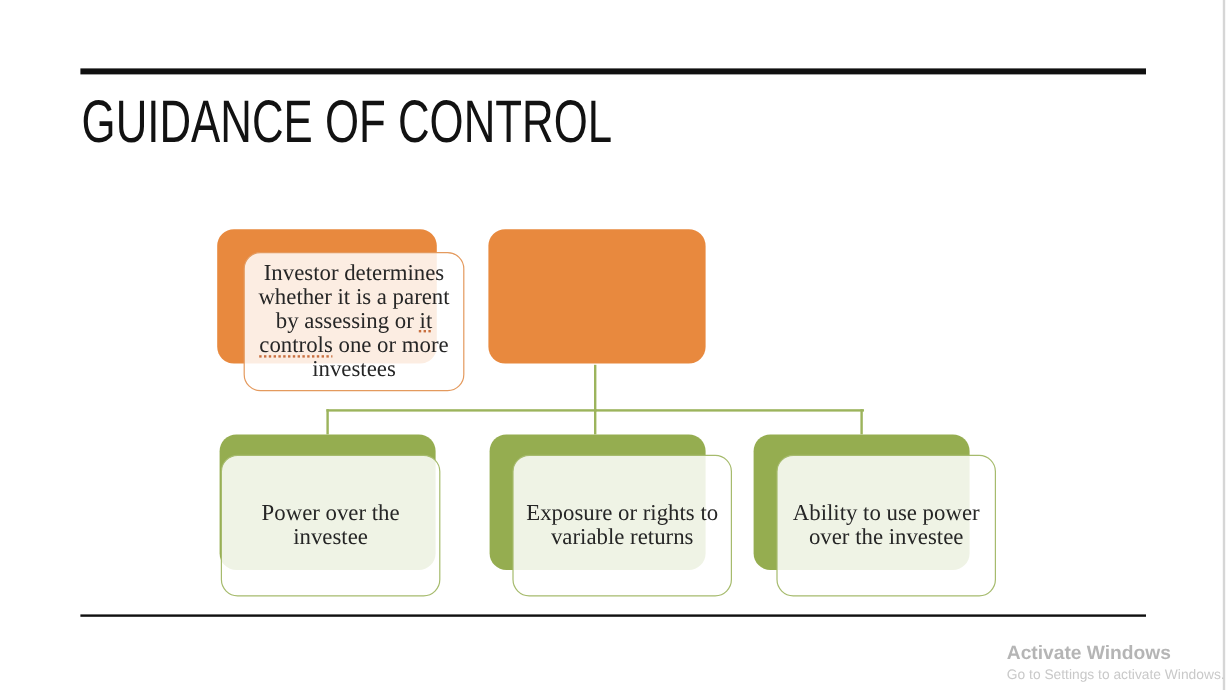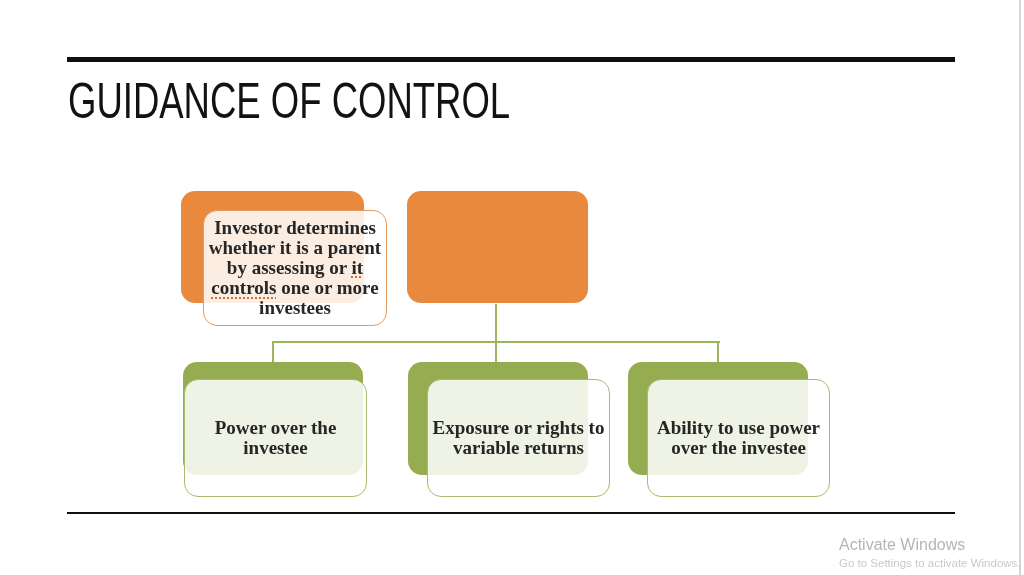--- a/index.html
+++ b/index.html
@@ -16,38 +16,38 @@
     transform:scaleX(0.73);transform-origin:left top;white-space:nowrap;
     font-family:"Liberation Sans",sans-serif;letter-spacing:0;
   }
   .back{position:absolute;border-radius:14px;z-index:1;}
   .back.orange{background:var(--accent-orange,#e8893e);}
   .back.green{background:var(--accent-green,#95ad50);}
   .conn{position:absolute;z-index:2;background:var(--connector,#9cb45c);}
   .front{
     position:absolute;border-radius:14px;z-index:3;
     background:rgba(255,255,255,0.85);
-    display:flex;align-items:center;justify-content:center;font-weight:bold;
+    display:flex;align-items:center;justify-content:center;
   }
   .front.orange-front{border:1.5px solid var(--orange-front-border,#e49a5e);}
   .front.green-front{border:1.5px solid var(--green-front-border,#a6bb6d);}
   .txt{
     margin:0;text-align:center;white-space:pre-line;
     font-family:"Liberation Serif",serif;font-size:19px;line-height:1.06;
     color:var(--body-text,#262626);
   }
   .spellcheck{
     text-decoration-line:underline;
     text-decoration-style:dotted;
     text-decoration-color:var(--spellcheck,#c86f3f);
     text-decoration-thickness:2px;
     text-underline-offset:3px;
   }
   .watermark{position:absolute;left:839px;top:536px;text-align:left;}
-  .wm1{font-size:16px;color:var(--watermark-primary,#b5b5b5);line-height:18px;}
+  .wm1{font-size:16px;color:var(--watermark-primary,#b5b5b5);line-height:18px;font-weight:bold;}
   .wm2{font-size:11.5px;color:var(--watermark-secondary,#c9c9c9);line-height:14px;margin-top:2px;}
 </style>
 </head>
 <body>
 
 <div class="canvas">
 
   <div class="top-rule"></div>
 
   <h1 class="title">GUIDANCE OF CONTROL</h1>

